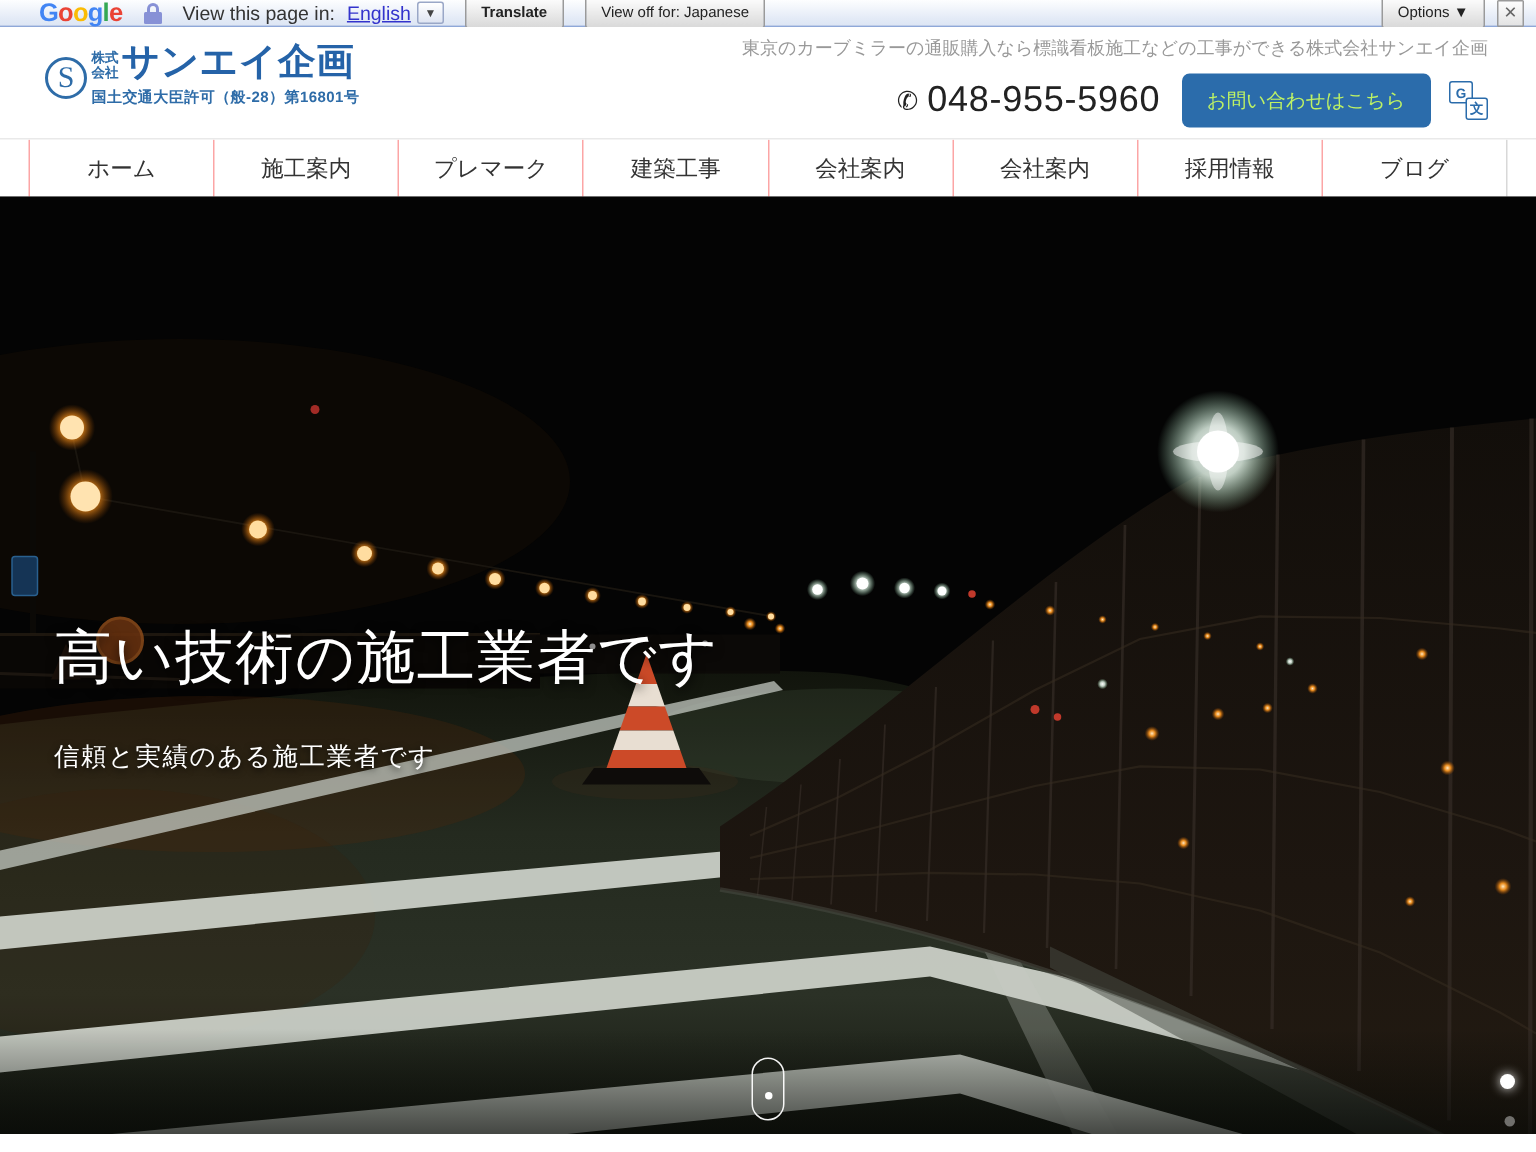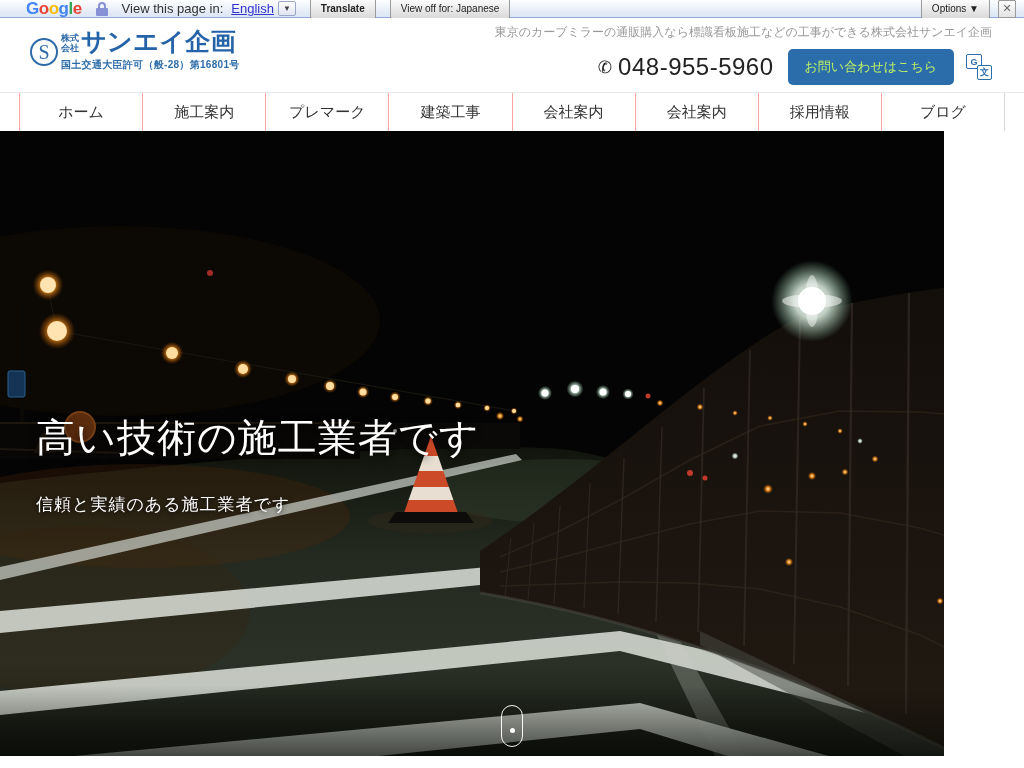--- a/index.html
+++ b/index.html
@@ -57,21 +57,21 @@
               border-radius:2px; background:#fff; color:#2b6cab; font-size:9px; font-weight:bold;
               display:flex; align-items:center; justify-content:center; }
 
   
   .nav { height:38px; display:flex; margin:0 19px; }
   .nav-item { flex:1; display:flex; align-items:center; justify-content:center;
               font-size:15px; color:#333; border-left:1px solid #fca5a5; cursor:pointer; }
   .nav-item:last-child { border-right:1px solid #d8d8d8; }
 
   
-  .hero { position:relative; width:944px; height:625px; background:#000; overflow:hidden; }
+  .hero { position:relative; width:1024px; height:625px; background:#000; overflow:hidden; }
   .hero svg { position:absolute; inset:0; }
   .hero-text { position:absolute; left:36px; top:280px; color:#fff; }
   .hero-text h1 { font-size:39px; font-weight:500; letter-spacing:1px;
                   text-shadow:0 2px 8px rgba(0,0,0,.85); }
   .hero-text p { margin-top:28px; font-size:17px; font-weight:400; letter-spacing:1px;
                  text-shadow:0 1px 5px rgba(0,0,0,.85); }
   .scroll-ind { position:absolute; left:501px; top:574px; width:22px; height:42px;
                 border:1.5px solid rgba(255,255,255,.95); border-radius:12px; cursor:pointer; }
   .scroll-ind .dot { position:absolute; left:50%; top:55%; width:5px; height:5px; margin-left:-2.5px;
                      border-radius:50%; background:#fff; }

